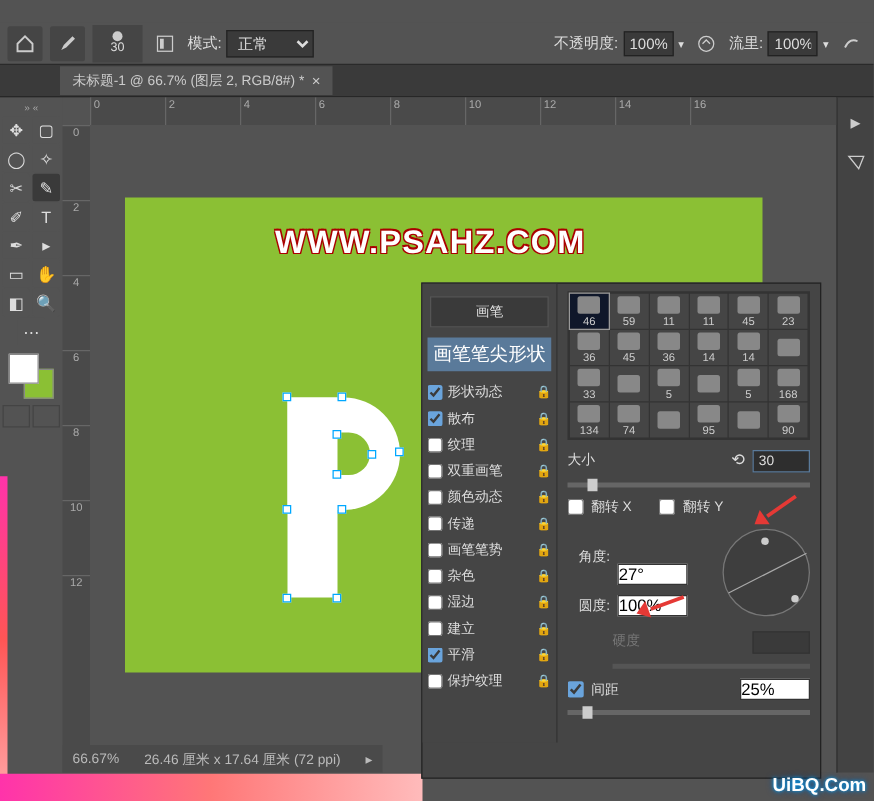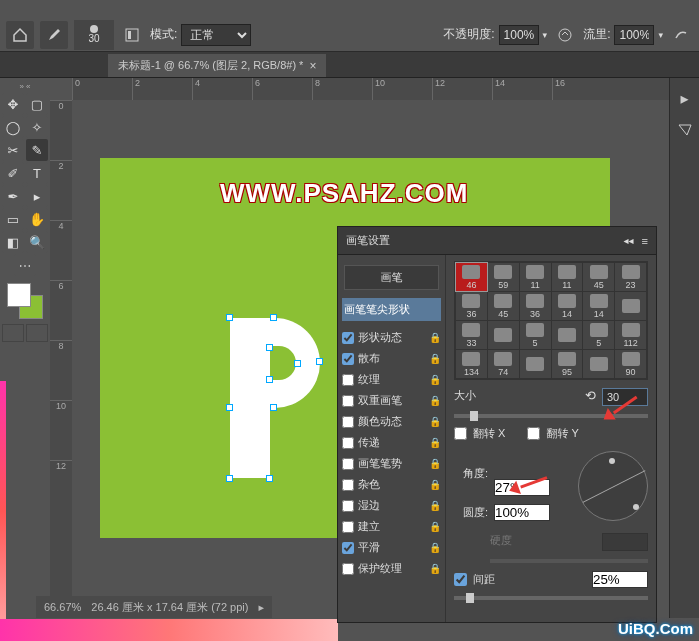--- a/index.html
+++ b/index.html
@@ -11,21 +11,21 @@
 .opt-icon { width: 28px; height: 28px; background: #454545; display: flex; align-items: center; justify-content: center; border-radius: 2px; }
 .opt-brush-preview { width: 40px; height: 30px; background: #454545; display: flex; flex-direction: column; align-items: center; justify-content: center; font-size: 10px; }
 .opt-brush-preview .dot { width: 8px; height: 8px; background: #ccc; border-radius: 50%; }
 .opt-group { display: flex; align-items: center; gap: 4px; }
 .opt-group select, .opt-group input { background: #3a3a3a; color: #ddd; border: 1px solid #222; font-size: 12px; padding: 2px 4px; }
 .opt-group select { width: 70px; }
 .opt-group .num { width: 40px; }
 .spacer { flex: 1; }
 .mini-icon { width: 24px; height: 24px; display: flex; align-items: center; justify-content: center; cursor: pointer; }
 
-.tab-bar { height: 26px; background: #3a3a3a; display: flex; align-items: flex-end; padding-left: 108px; font-size: 11px; color: #ccc; border-bottom: 1px solid #222; }
+.tab-bar { height: 26px; background: #3a3a3a; display: flex; align-items: center; padding-left: 48px; font-size: 11px; color: #ccc; border-bottom: 1px solid #222; }
 .doc-tab { padding: 4px 10px; background: #535353; display: flex; align-items: center; gap: 6px; }
 .doc-tab .close { font-size: 12px; cursor: pointer; }
 
 .work-area { position: relative; height: 540px; display: flex; }
 
 .toolbox { width: 50px; background: #535353; padding: 4px 2px; display: flex; flex-direction: column; align-items: center; gap: 1px; }
 .toolbox .dots { color: #aaa; font-size: 8px; text-align: center; height: 10px; }
 .tool-row { display: flex; gap: 2px; }
 .tool { width: 22px; height: 22px; background: #535353; display: flex; align-items: center; justify-content: center; cursor: pointer; color: #ddd; font-size: 13px; border-radius: 2px; }
 .tool.selected { background: #3a3a3a; }
@@ -44,39 +44,39 @@
 .letter-p { position: absolute; top: 160px; left: 130px; width: 100px; height: 160px; }
 .letter-p .stem { position: absolute; left: 0; top: 0; width: 40px; height: 160px; background: #fff; }
 .letter-p .bowl { position: absolute; left: 0; top: 0; width: 90px; height: 90px; background: #fff; border-radius: 0 45px 45px 0; }
 .letter-p .hole { position: absolute; left: 40px; top: 28px; width: 26px; height: 34px; background: #8bc034; border-radius: 0 18px 18px 0; }
 .anchor { position: absolute; width: 7px; height: 7px; background: #fff; border: 1px solid #00a8ff; }
 .watermark-url { position: absolute; top: 20px; left: 120px; font-size: 26px; font-weight: bold; color: #fff; text-shadow: -1px -1px 0 #a00, 1px -1px 0 #a00, -1px 1px 0 #a00, 1px 1px 0 #a00; letter-spacing: 1px; }
 
 .right-strip { width: 30px; background: #434343; border-left: 1px solid #2a2a2a; display: flex; flex-direction: column; align-items: center; padding-top: 10px; gap: 12px; }
 .right-strip .ic { width: 20px; height: 20px; color: #ccc; display: flex; align-items: center; justify-content: center; cursor: pointer; }
 
-.status-bar { position: absolute; bottom: 0; left: 36px; height: 22px; background: #4a4a4a; color: #bbb; font-size: 11px; display: flex; align-items: center; padding: 0 8px; gap: 10px; }
+.status-bar { position: absolute; bottom: 0; left: 50px; height: 22px; background: #4a4a4a; color: #bbb; font-size: 11px; display: flex; align-items: center; padding: 0 8px; gap: 20px; }
 
 
 .panel { position: absolute; top: 226px; left: 337px; width: 320px; height: 397px; background: #454545; border: 1px solid #222; color: #ddd; font-size: 11px; z-index: 50; }
 .panel-header { height: 28px; background: #3a3a3a; display: flex; align-items: center; padding: 0 8px; border-bottom: 1px solid #222; justify-content: space-between; }
 .panel-header .tabs { display: flex; gap: 10px; }
 .panel-header .phicons { display: flex; gap: 8px; }
 .panel-body { display: flex; height: calc(100% - 28px); }
 .panel-left { width: 108px; background: #454545; border-right: 1px solid #333; padding: 6px 0; overflow: hidden; }
 .pl-btn { margin: 4px 6px 8px; padding: 4px; text-align: center; background: #3a3a3a; border: 1px solid #555; cursor: pointer; }
-.pl-sel { margin: 0 4px 6px; padding: 4px 2px; background: #5a7a9a; color: #fff; text-align: left; font-size: 11px; }
+.pl-sel { margin: 0 4px 6px; padding: 4px 2px; background: #5a7a9a; color: #fff; text-align: center; font-size: 15px; }
 .pl-item { display: flex; align-items: center; padding: 3px 4px; font-size: 11px; gap: 4px; cursor: pointer; }
 .pl-item input[type=checkbox] { width: 12px; height: 12px; accent-color: #6aa4dc; }
 .pl-item .lock { margin-left: auto; width: 12px; height: 12px; color: #888; font-size: 10px; }
 .panel-right { flex: 1; padding: 6px 8px; display: flex; flex-direction: column; }
 .brush-grid { display: grid; grid-template-columns: repeat(6, 1fr); gap: 1px; background: #333; padding: 2px; }
 .brush-cell { height: 28px; background: #454545; display: flex; flex-direction: column; align-items: center; justify-content: center; font-size: 9px; color: #ccc; }
 .brush-cell .bthumb { width: 18px; height: 14px; background: #888; border-radius: 2px; margin-bottom: 1px; }
-.brush-cell.sel { outline: 1px solid #999; background: #b91c1c; }
+.brush-cell.sel { outline: 1px solid #999; background: #0f172a; }
 .field-row { display: flex; align-items: flex-start; margin-top: 8px; gap: 6px; font-size: 11px; }
 .field-row .lbl { width: 30px; }
 .field-row .slider { flex: 1; height: 4px; background: #666; position: relative; }
 .field-row .slider .knob { position: absolute; top: -3px; width: 8px; height: 10px; background: #ccc; }
 .field-row input { width: 46px; background: #2e2e2e; color: #ddd; border: 1px solid #5a7a9a; padding: 2px 4px; font-size: 11px; text-align: left; }
 .angle-row { display: flex; align-items: center; margin-top: 10px; gap: 8px; }
 .angle-ctrl { flex: 1; display: flex; flex-direction: column; gap: 8px; font-size: 11px; }
 .angle-pair { display: flex; align-items: center; gap: 6px; }
 .angle-pair .albl { width: 34px; text-align: right; }
 .angle-dial { width: 70px; height: 70px; border: 1px solid #777; border-radius: 50%; position: relative; background: #3e3e3e; }
@@ -250,29 +250,20 @@
   </div>
 
   <div class="status-bar">
     <span>66.67%</span>
     <span>26.46 厘米 x 17.64 厘米 (72 ppi)</span>
     <span>▸</span>
   </div>
 </div>
 
 <div class="panel">
-  <div class="panel-header">
-    <div class="tabs">
-        <span>画笔设置</span>
-      </div>
-    <div class="phicons">
-      <span style="font-size:10px">◂◂</span>
-      <span>≡</span>
-    </div>
-  </div>
   <div class="panel-body">
     <div class="panel-left">
       <div class="pl-btn">画笔</div>
       <div class="pl-sel">画笔笔尖形状</div>
       <div id="pl-items">
           <div class="pl-item">
             <input type="checkbox" checked="" style="">
     <span>形状动态</span>
     <span class="lock">🔒</span>
           </div>
@@ -398,21 +389,21 @@
           <div class="brush-cell">
             <div class="bthumb"></div>
             <span></span>
           </div>
           <div class="brush-cell">
             <div class="bthumb"></div>
             <span>5</span>
           </div>
           <div class="brush-cell">
             <div class="bthumb"></div>
-            <span>112</span>
+            <span>168</span>
           </div>
           <div class="brush-cell">
             <div class="bthumb"></div>
             <span>134</span>
           </div>
           <div class="brush-cell">
             <div class="bthumb"></div>
             <span>74</span>
           </div>
           <div class="brush-cell">

